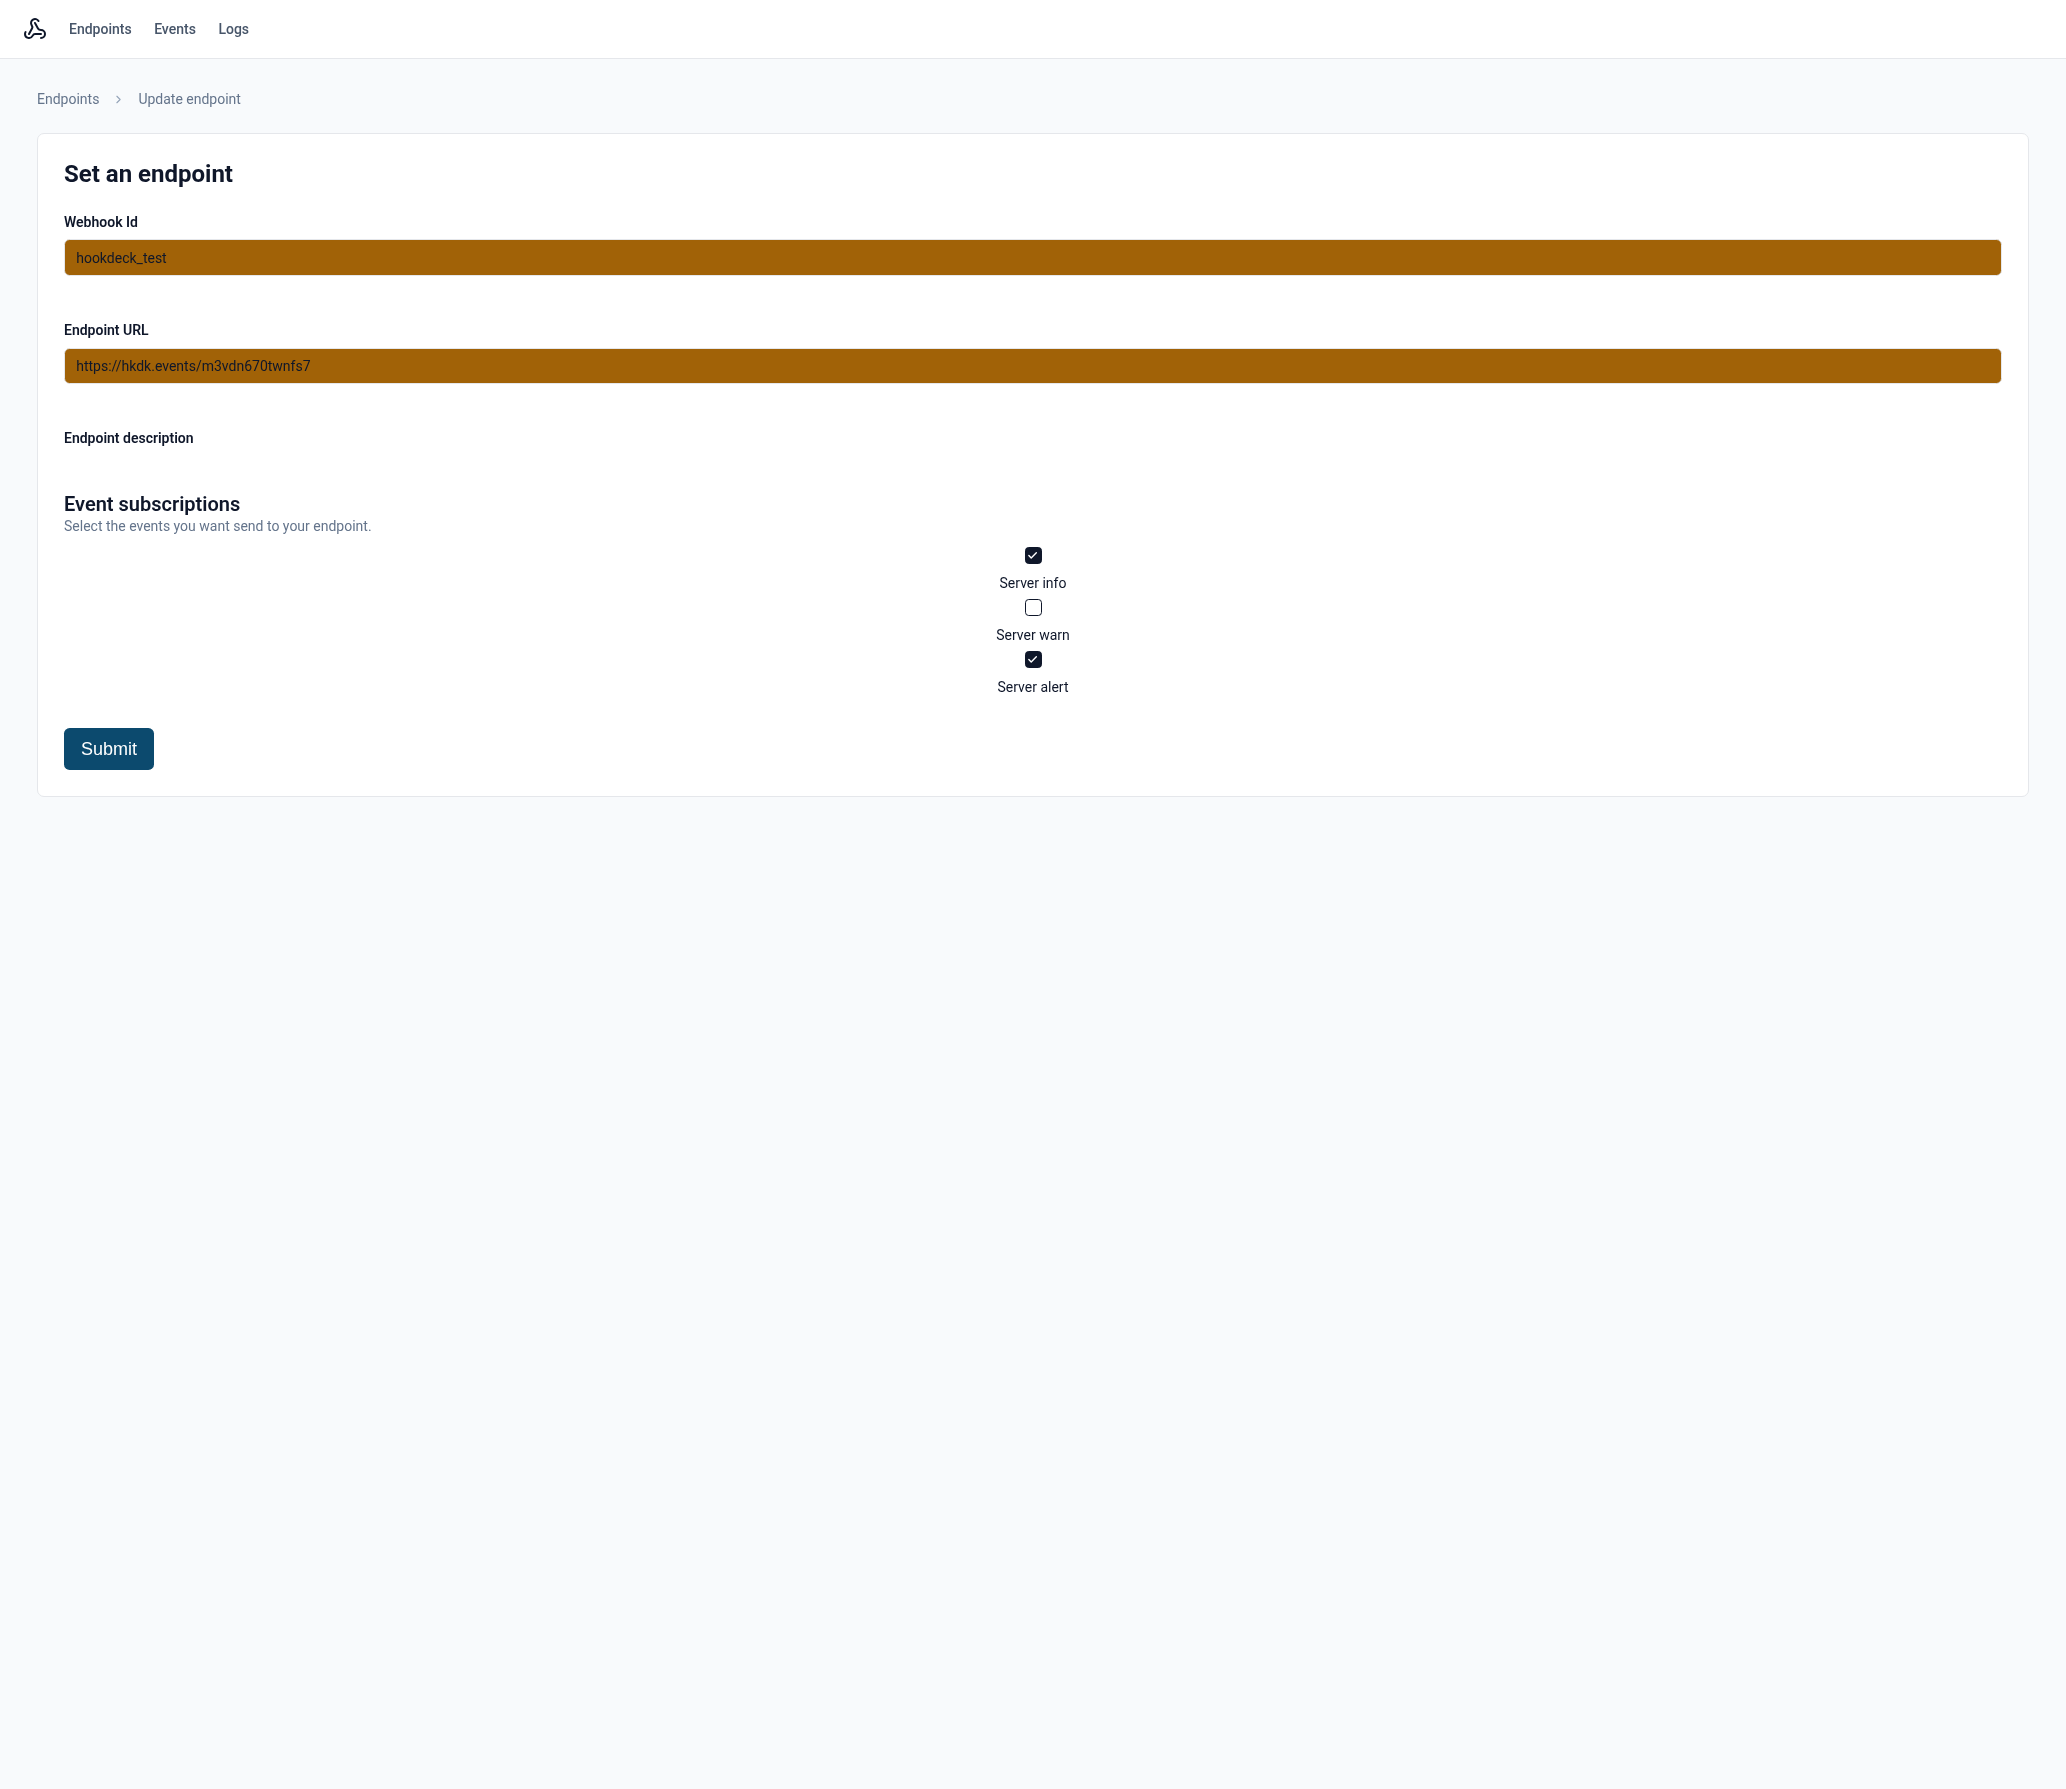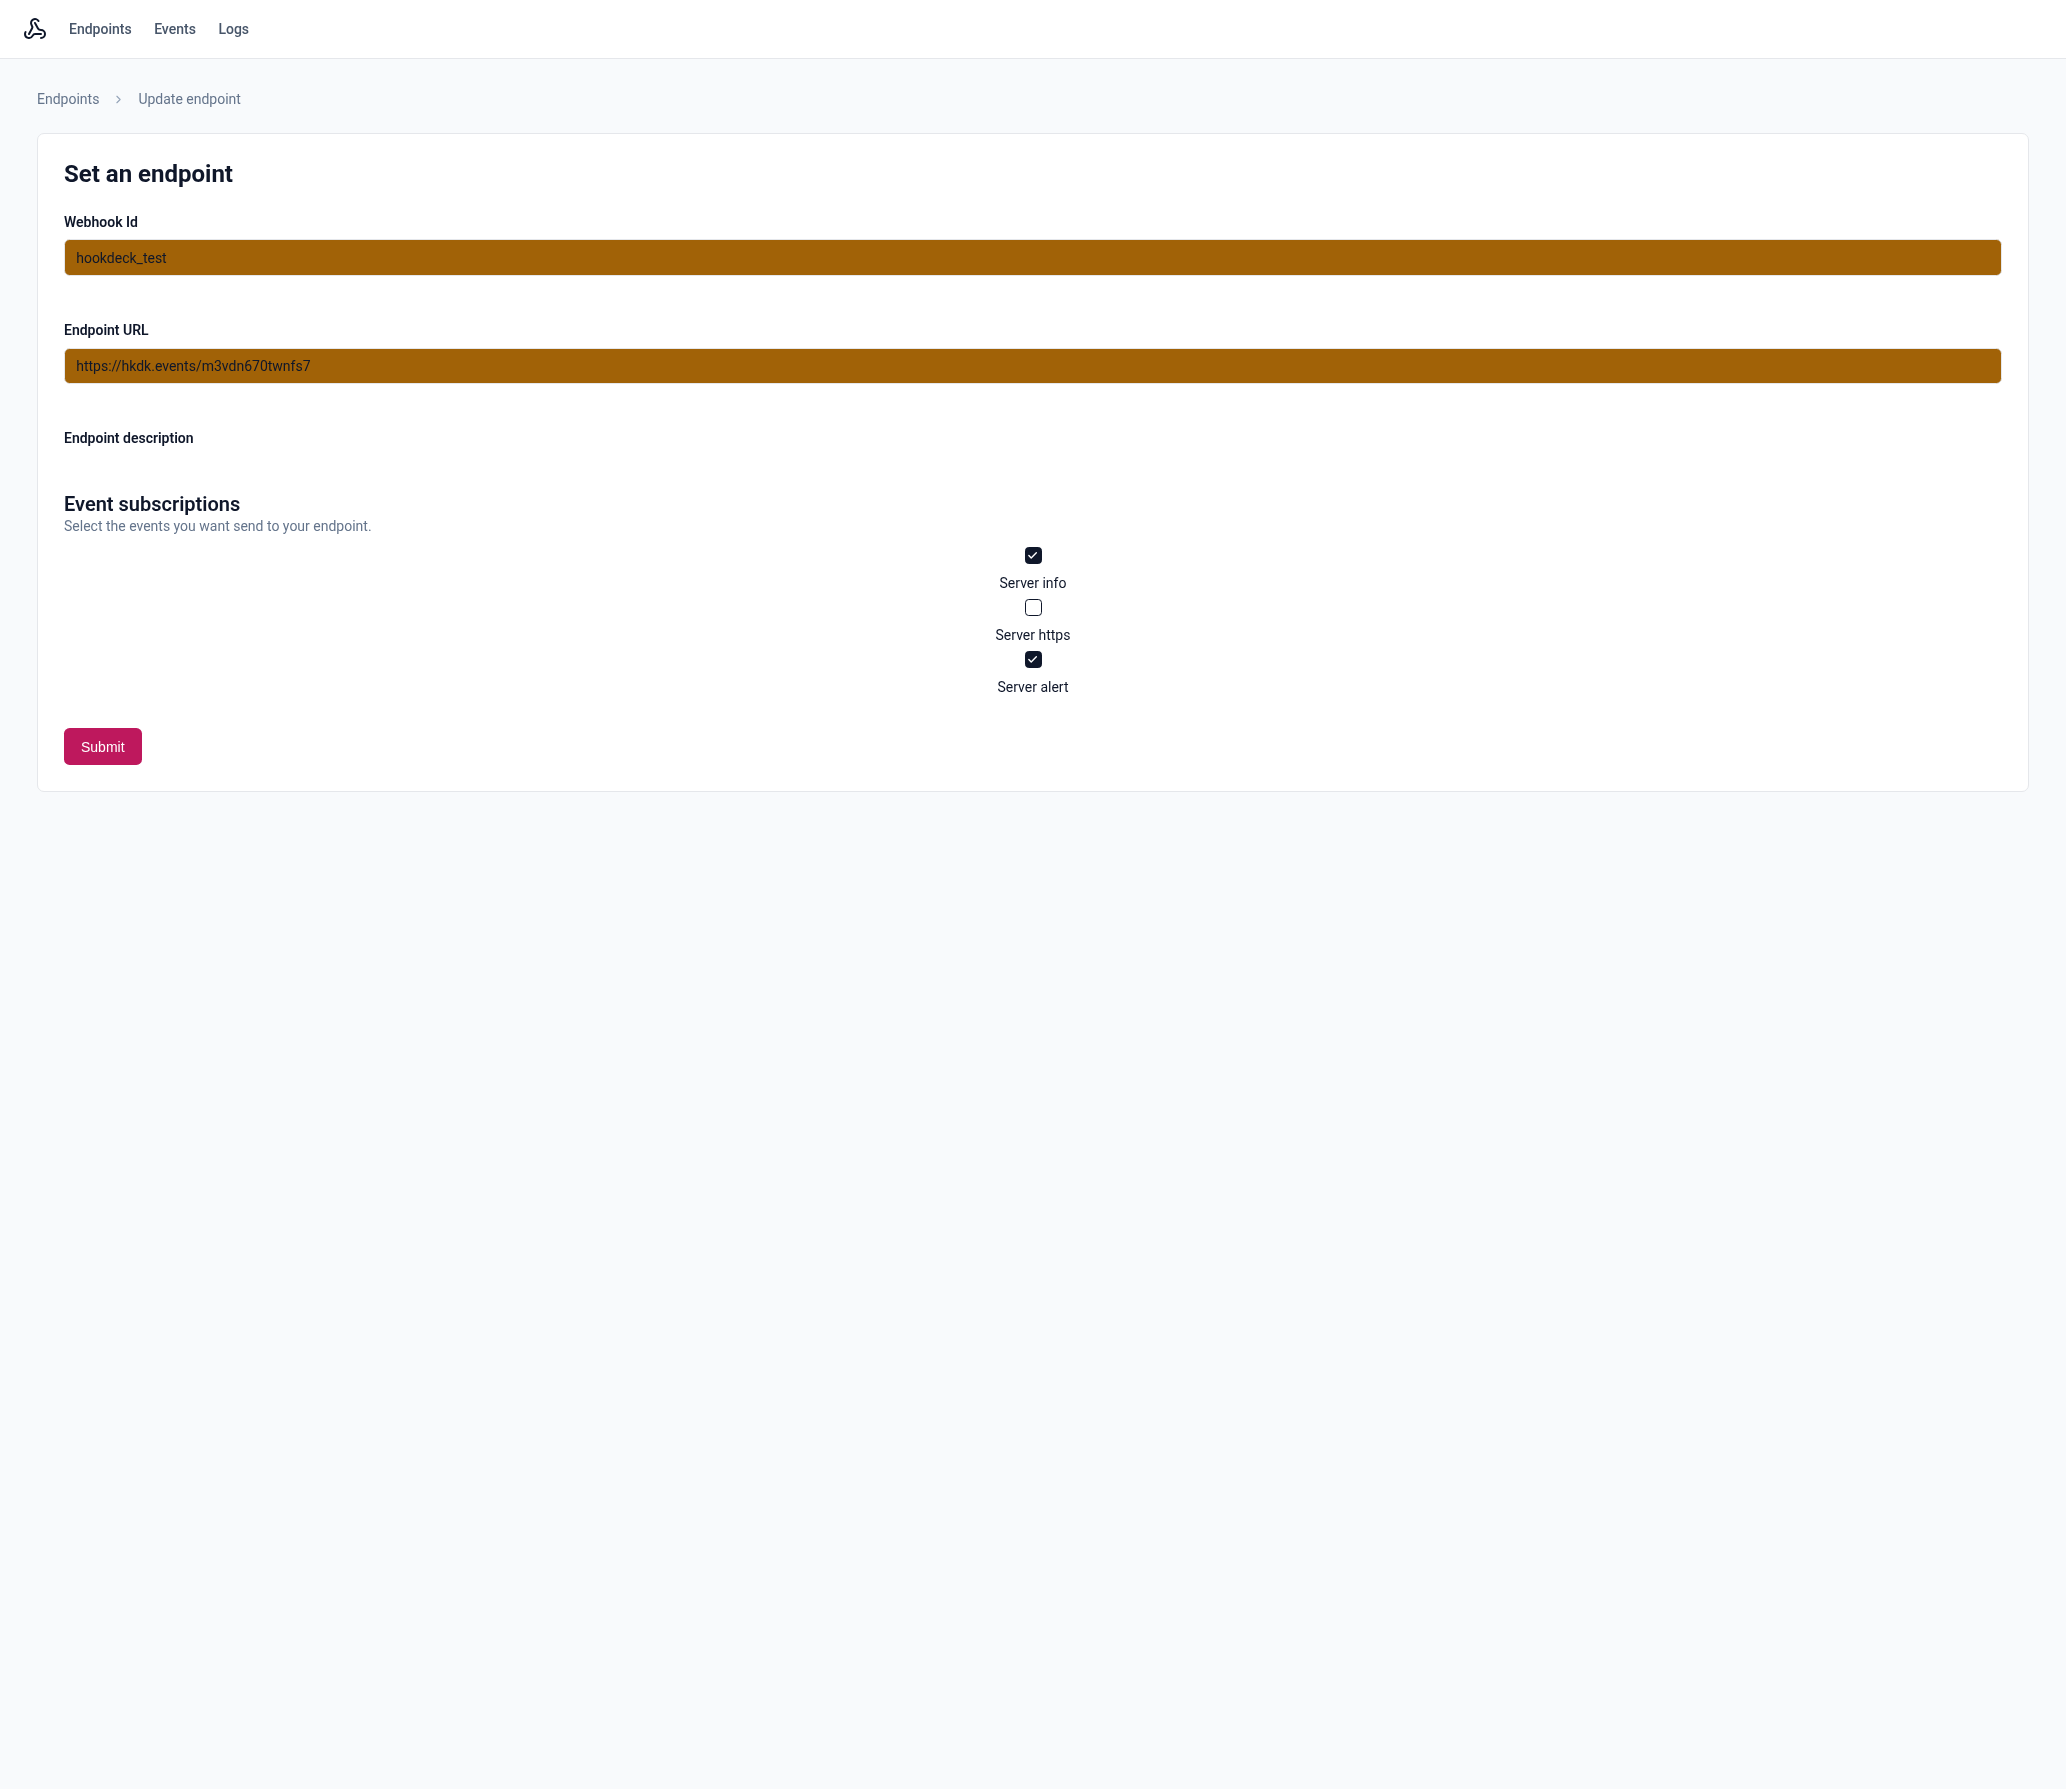--- a/index.html
+++ b/index.html
@@ -114,26 +114,26 @@
     .checkbox.checked {
       background: #0f172a;
       border-color: #0f172a;
     }
     .checkbox-label {
       font-size: 14px;
       color: #0f172a;
     }
     .submit-btn {
       margin-top: 26px;
-      background: #be185d;
+      background: #0c4a6e;
       color: #fff;
       border: none;
       padding: 10.3px 17px;
       border-radius: 5.6px;
-      font-size: 14px;
+      font-size: 18px;
       font-weight: 500;
       cursor: pointer;
     }
     .subscriptions-block {
       margin-top: 3.7px;
     }
   </style>
 </head>
 <body>
 
@@ -189,21 +189,21 @@
         <span class="checkbox checked">
           <svg width="11.2" height="11.2" viewBox="0 0 24 24" fill="none" stroke="#fff" stroke-width="3" stroke-linecap="round" stroke-linejoin="round">
               <polyline points="20 6 9 17 4 12"></polyline>
             </svg>
         </span>
         <span class="checkbox-label">Server info</span>
       </div>
 
       <div class="checkbox-row">
         <span class="checkbox"></span>
-        <span class="checkbox-label">Server https</span>
+        <span class="checkbox-label">Server warn</span>
       </div>
 
       <div class="checkbox-row">
         <span class="checkbox checked">
           <svg width="11.2" height="11.2" viewBox="0 0 24 24" fill="none" stroke="#fff" stroke-width="3" stroke-linecap="round" stroke-linejoin="round">
               <polyline points="20 6 9 17 4 12"></polyline>
             </svg>
         </span>
         <span class="checkbox-label">Server alert</span>
       </div>

